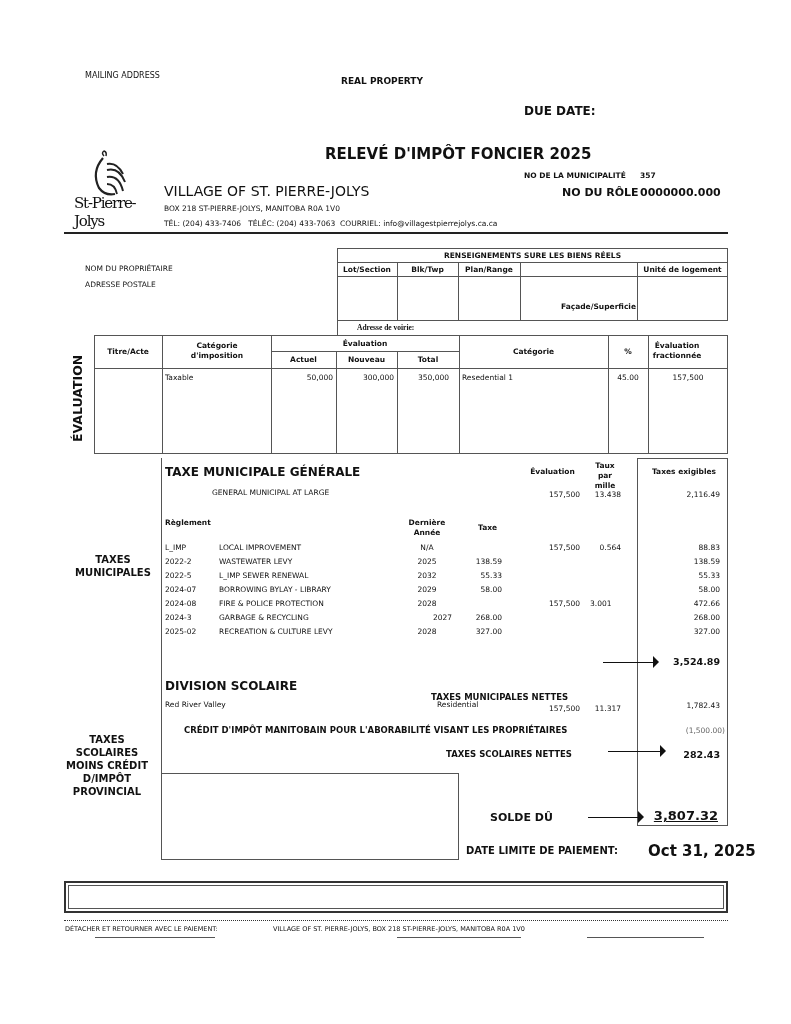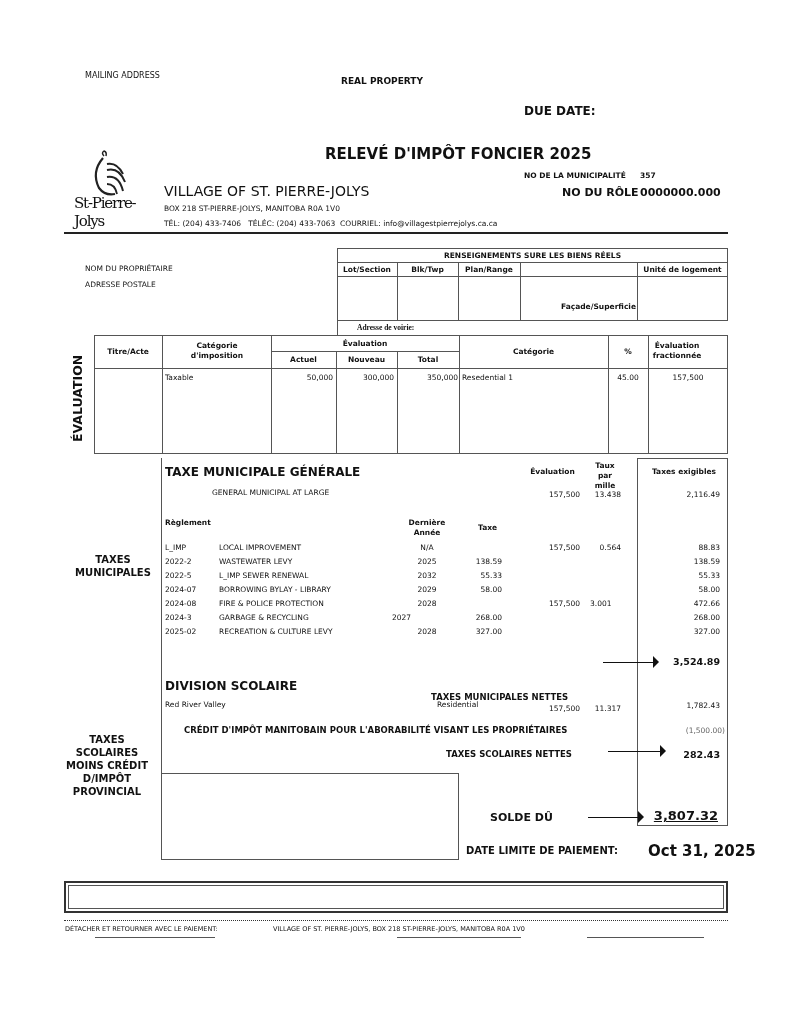--- a/index.html
+++ b/index.html
@@ -86,21 +86,21 @@
 <div class="hdr abs" style="left:271px;top:355px;width:65px;">Actuel</div>
 <div class="hdr abs" style="left:336px;top:355px;width:61px;">Nouveau</div>
 <div class="hdr abs" style="left:397px;top:355px;width:62px;">Total</div>
 <div class="hdr abs" style="left:459px;top:347px;width:149px;">Catégorie</div>
 <div class="hdr abs" style="left:608px;top:347px;width:40px;">%</div>
 <div class="hdr abs" style="left:650px;top:341px;width:54px;">Évaluation fractionnée</div>
 
 <div class="cell" style="left:165px;top:373px;">Taxable</div>
 <div class="cell r" style="left:271px;top:373px;width:62px;">50,000</div>
 <div class="cell r" style="left:336px;top:373px;width:58px;">300,000</div>
-<div class="cell r" style="left:397px;top:373px;width:61px;">350,000</div>
+<div class="cell r" style="left:397px;top:373px;width:52px;">350,000</div>
 <div class="cell" style="left:462px;top:373px;">Resedential 1</div>
 <div class="cell c" style="left:608px;top:373px;width:40px;">45.00</div>
 <div class="cell c" style="left:648px;top:373px;width:80px;">157,500</div>
 
 <div class="line" style="left:161px;top:458px;width:1px;height:402px;"></div>
 <div class="box" style="left:637px;top:458px;width:91px;height:368px;"></div>
 
 <div class="abs b c" style="left:70px;top:553px;width:86px;font-size:10px;line-height:13px;">
   <div>TAXES</div>
   <div>MUNICIPALES</div>
@@ -162,21 +162,21 @@
       <div class="cell" style="left: 219px; top: 599px; text-align: left; white-space: nowrap;">FIRE &amp; POLICE PROTECTION</div>
       <div class="cell" style="left: 402px; top: 599px; width: 50px; text-align: center; white-space: nowrap;">2028</div>
       <div class="cell" style="left: 450px; top: 599px; width: 52px; text-align: right; white-space: nowrap;"></div>
       <div class="cell" style="left: 520px; top: 599px; width: 60px; text-align: right; white-space: nowrap;">157,500</div>
       <div class="cell" style="left: 590px; top: 599px; width: 31px; text-align: left; white-space: nowrap;">3.001</div>
       <div class="cell" style="left: 640px; top: 599px; width: 80px; text-align: right; white-space: nowrap;">472.66</div>
     </div>
     <div>
       <div class="cell" style="left: 165px; top: 613px; text-align: left; white-space: nowrap;">2024-3</div>
       <div class="cell" style="left: 219px; top: 613px; text-align: left; white-space: nowrap;">GARBAGE &amp; RECYCLING</div>
-      <div class="cell" style="left: 392px; top: 613px; width: 50px; text-align: left; white-space: nowrap;">2027</div>
+      <div class="cell" style="left: 402px; top: 613px; width: 50px; text-align: right; white-space: nowrap;">2027</div>
       <div class="cell" style="left: 450px; top: 613px; width: 52px; text-align: right; white-space: nowrap;">268.00</div>
       <div class="cell" style="left: 520px; top: 613px; width: 60px; text-align: right; white-space: nowrap;"></div>
       <div class="cell" style="left: 590px; top: 613px; width: 31px; text-align: right; white-space: nowrap;"></div>
       <div class="cell" style="left: 640px; top: 613px; width: 80px; text-align: right; white-space: nowrap;">268.00</div>
     </div>
     <div>
       <div class="cell" style="left: 165px; top: 627px; text-align: left; white-space: nowrap;">2025-02</div>
       <div class="cell" style="left: 219px; top: 627px; text-align: left; white-space: nowrap;">RECREATION &amp; CULTURE LEVY</div>
       <div class="cell" style="left: 402px; top: 627px; width: 50px; text-align: center; white-space: nowrap;">2028</div>
       <div class="cell" style="left: 450px; top: 627px; width: 52px; text-align: right; white-space: nowrap;">327.00</div>

